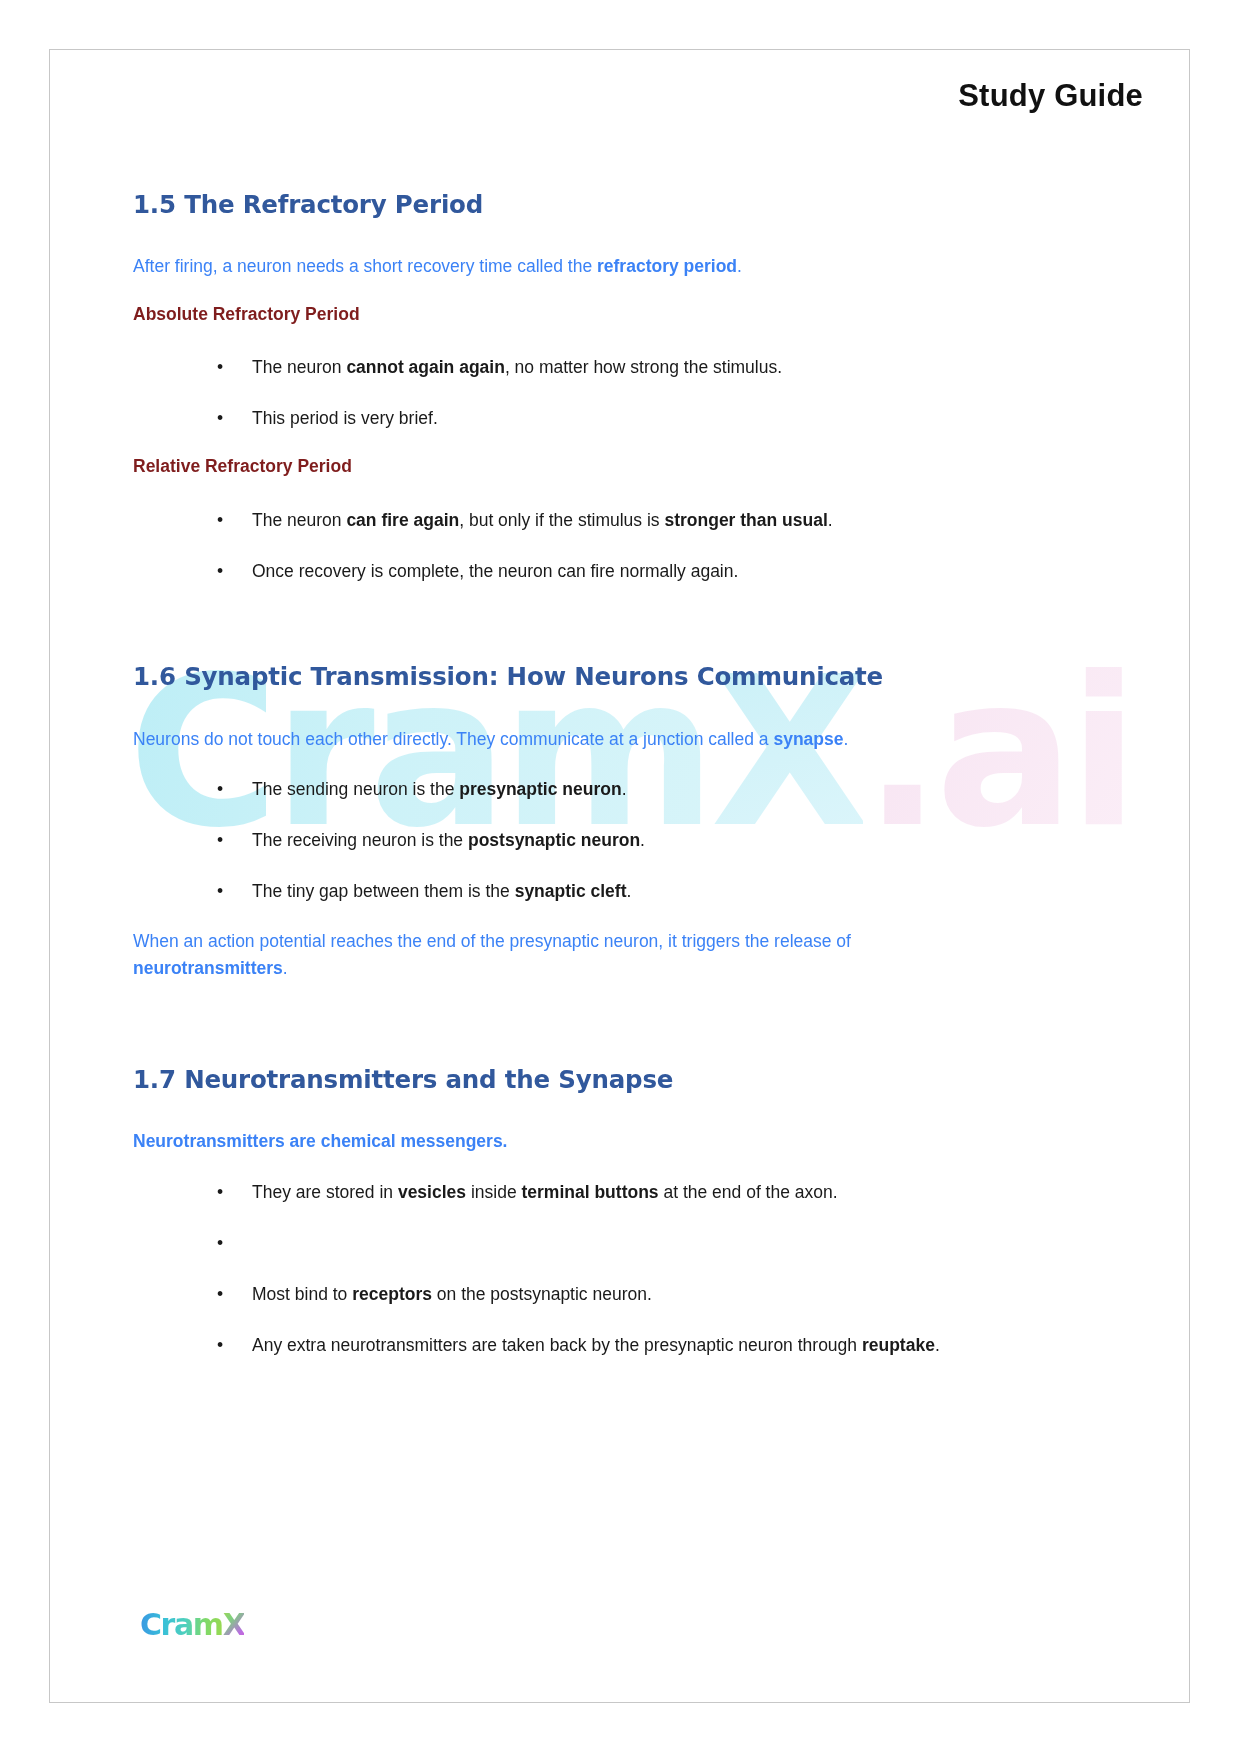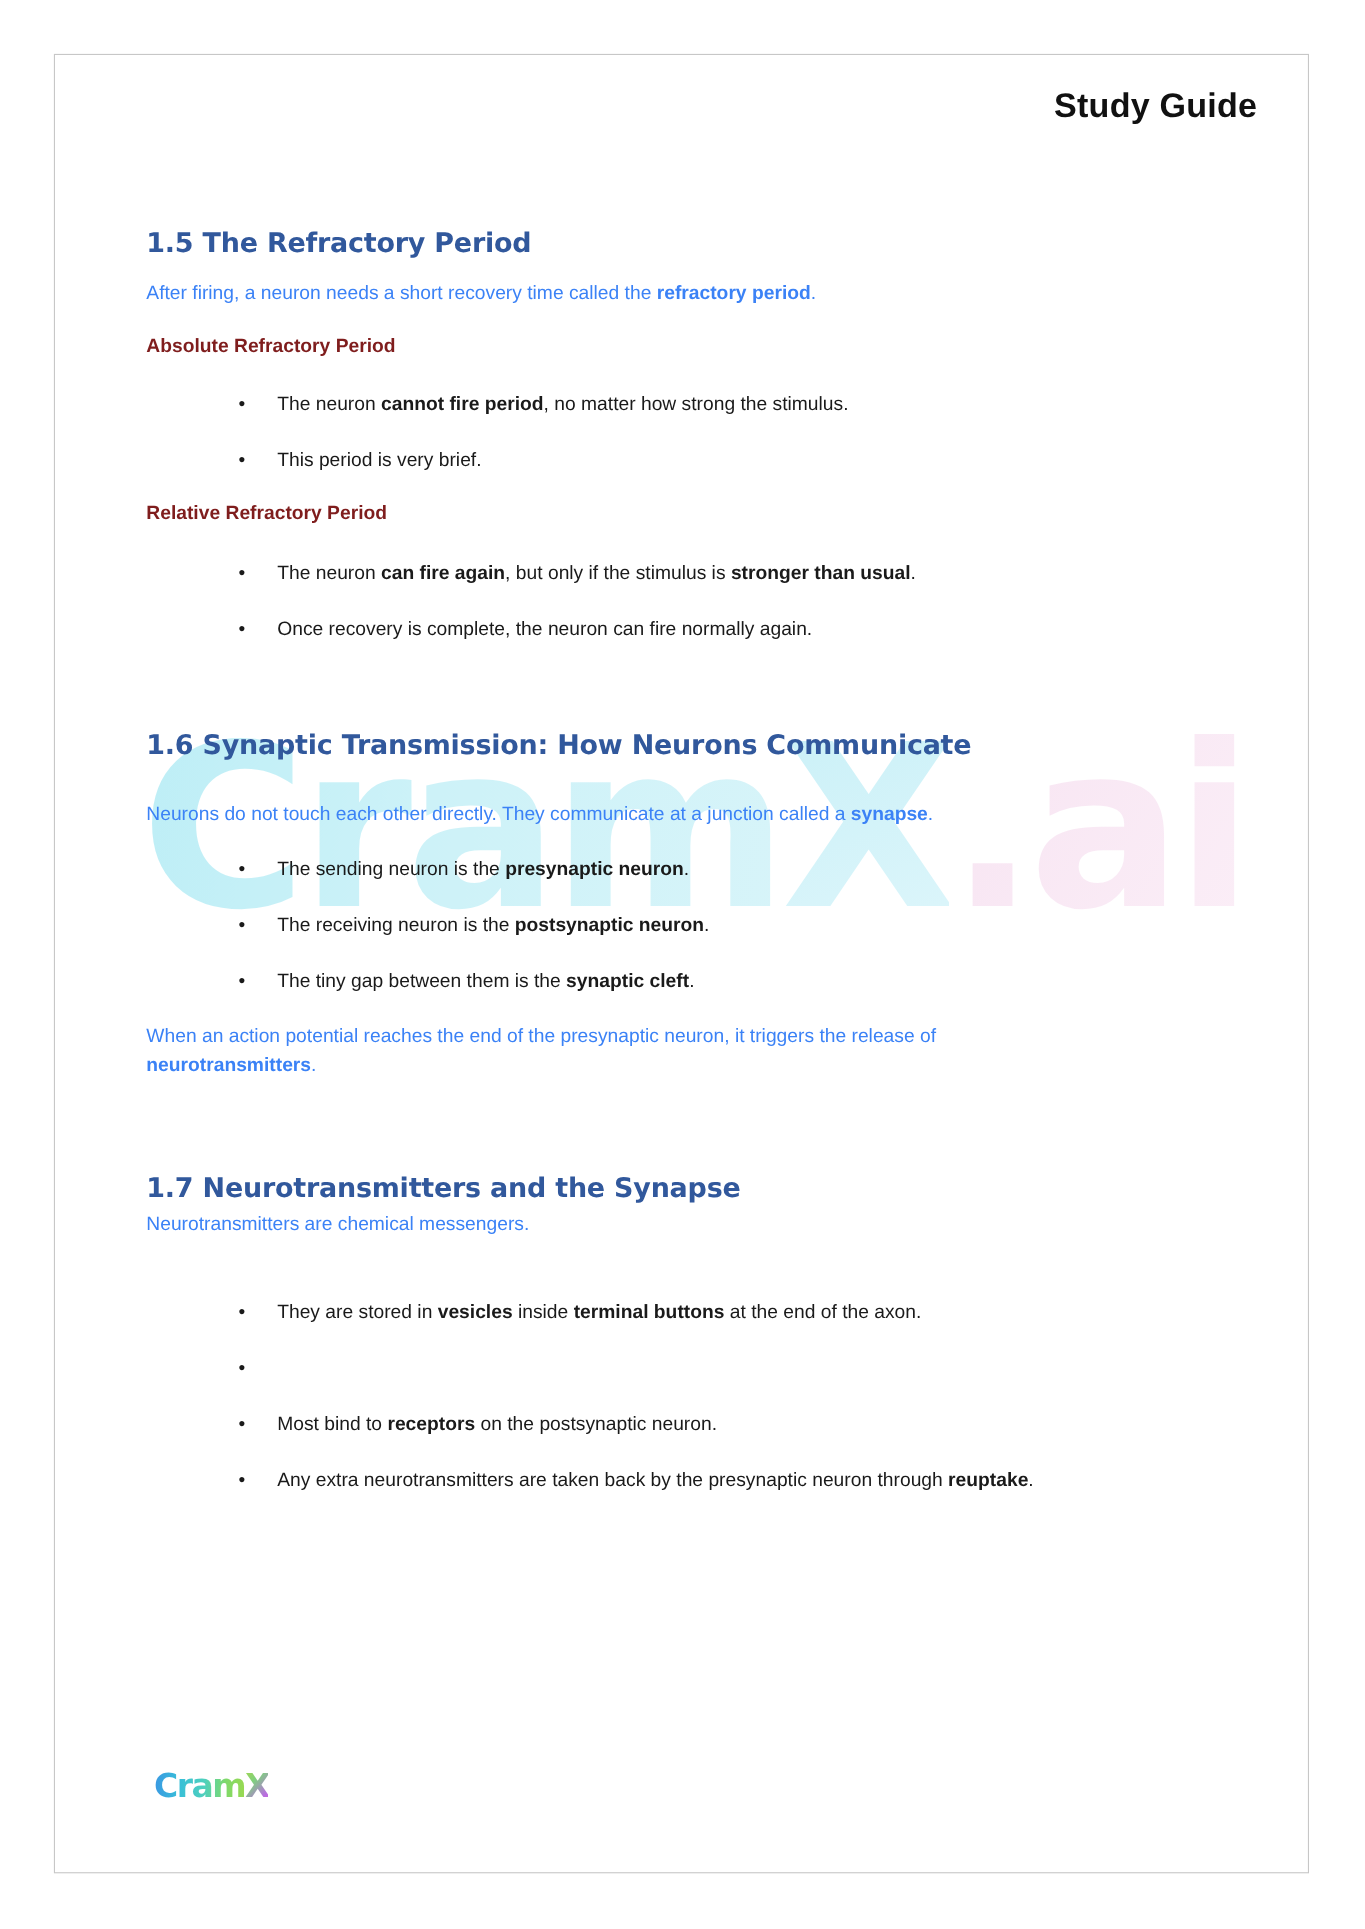--- a/index.html
+++ b/index.html
@@ -175,29 +175,29 @@
   <div class="watermark">
     <div class="wm-text">
       <span class="wm-cram">Cram</span><span class="wm-x">X</span><span class="wm-dotai">.ai</span>
     </div>
   </div>
 
   <div class="doc-title">Study Guide</div>
 
   <div class="content">
 
-    <div class="sec-heading" style="top:156px;">1.5 The Refractory Period</div>
+    <div class="sec-heading" style="top:140px;">1.5 The Refractory Period</div>
 
     <div class="para" style="top:203px;">After firing, a neuron needs a short recovery time called the <b>refractory period</b>.</div>
 
     <div class="subhead" style="top:254px;">Absolute Refractory Period</div>
 
     <div class="bullet" style="top:304px;">
       <span class="dot">•</span>
-      <span class="btext">The neuron <b>cannot fire period</b>, no matter how strong the stimulus.</span>
+      <span class="btext">The neuron <b>cannot again again</b>, no matter how strong the stimulus.</span>
     </div>
 
     <div class="bullet" style="top:355px;">
       <span class="dot">•</span>
       <span class="btext">This period is very brief.</span>
     </div>
 
     <div class="subhead" style="top:406px;">Relative Refractory Period</div>
 
     <div class="bullet" style="top:457px;">
@@ -226,21 +226,21 @@
 
     <div class="bullet" style="top:828px;">
       <span class="dot">•</span>
       <span class="btext">The tiny gap between them is the <b>synaptic cleft</b>.</span>
     </div>
 
     <div class="para" style="top:878px; width:800px;">When an action potential reaches the end of the presynaptic neuron, it triggers the release of <b>neurotransmitters</b>.</div>
 
     <div class="sec-heading" style="top:1015px;">1.7 Neurotransmitters and the Synapse</div>
 
-    <div class="para" style="top:1049px;">Neurotransmitters are chemical messengers.</div>
+    <div class="para" style="top:1078px;font-weight:bold;">Neurotransmitters are chemical messengers.</div>
 
     <div class="bullet" style="top:1129px;">
       <span class="dot">•</span>
       <span class="btext">They are stored in <b>vesicles</b> inside <b>terminal buttons</b> at the end of the axon.</span>
     </div>
 
     <div class="bullet" style="top:1180px;">
       <span class="dot">•</span>
     </div>
 

